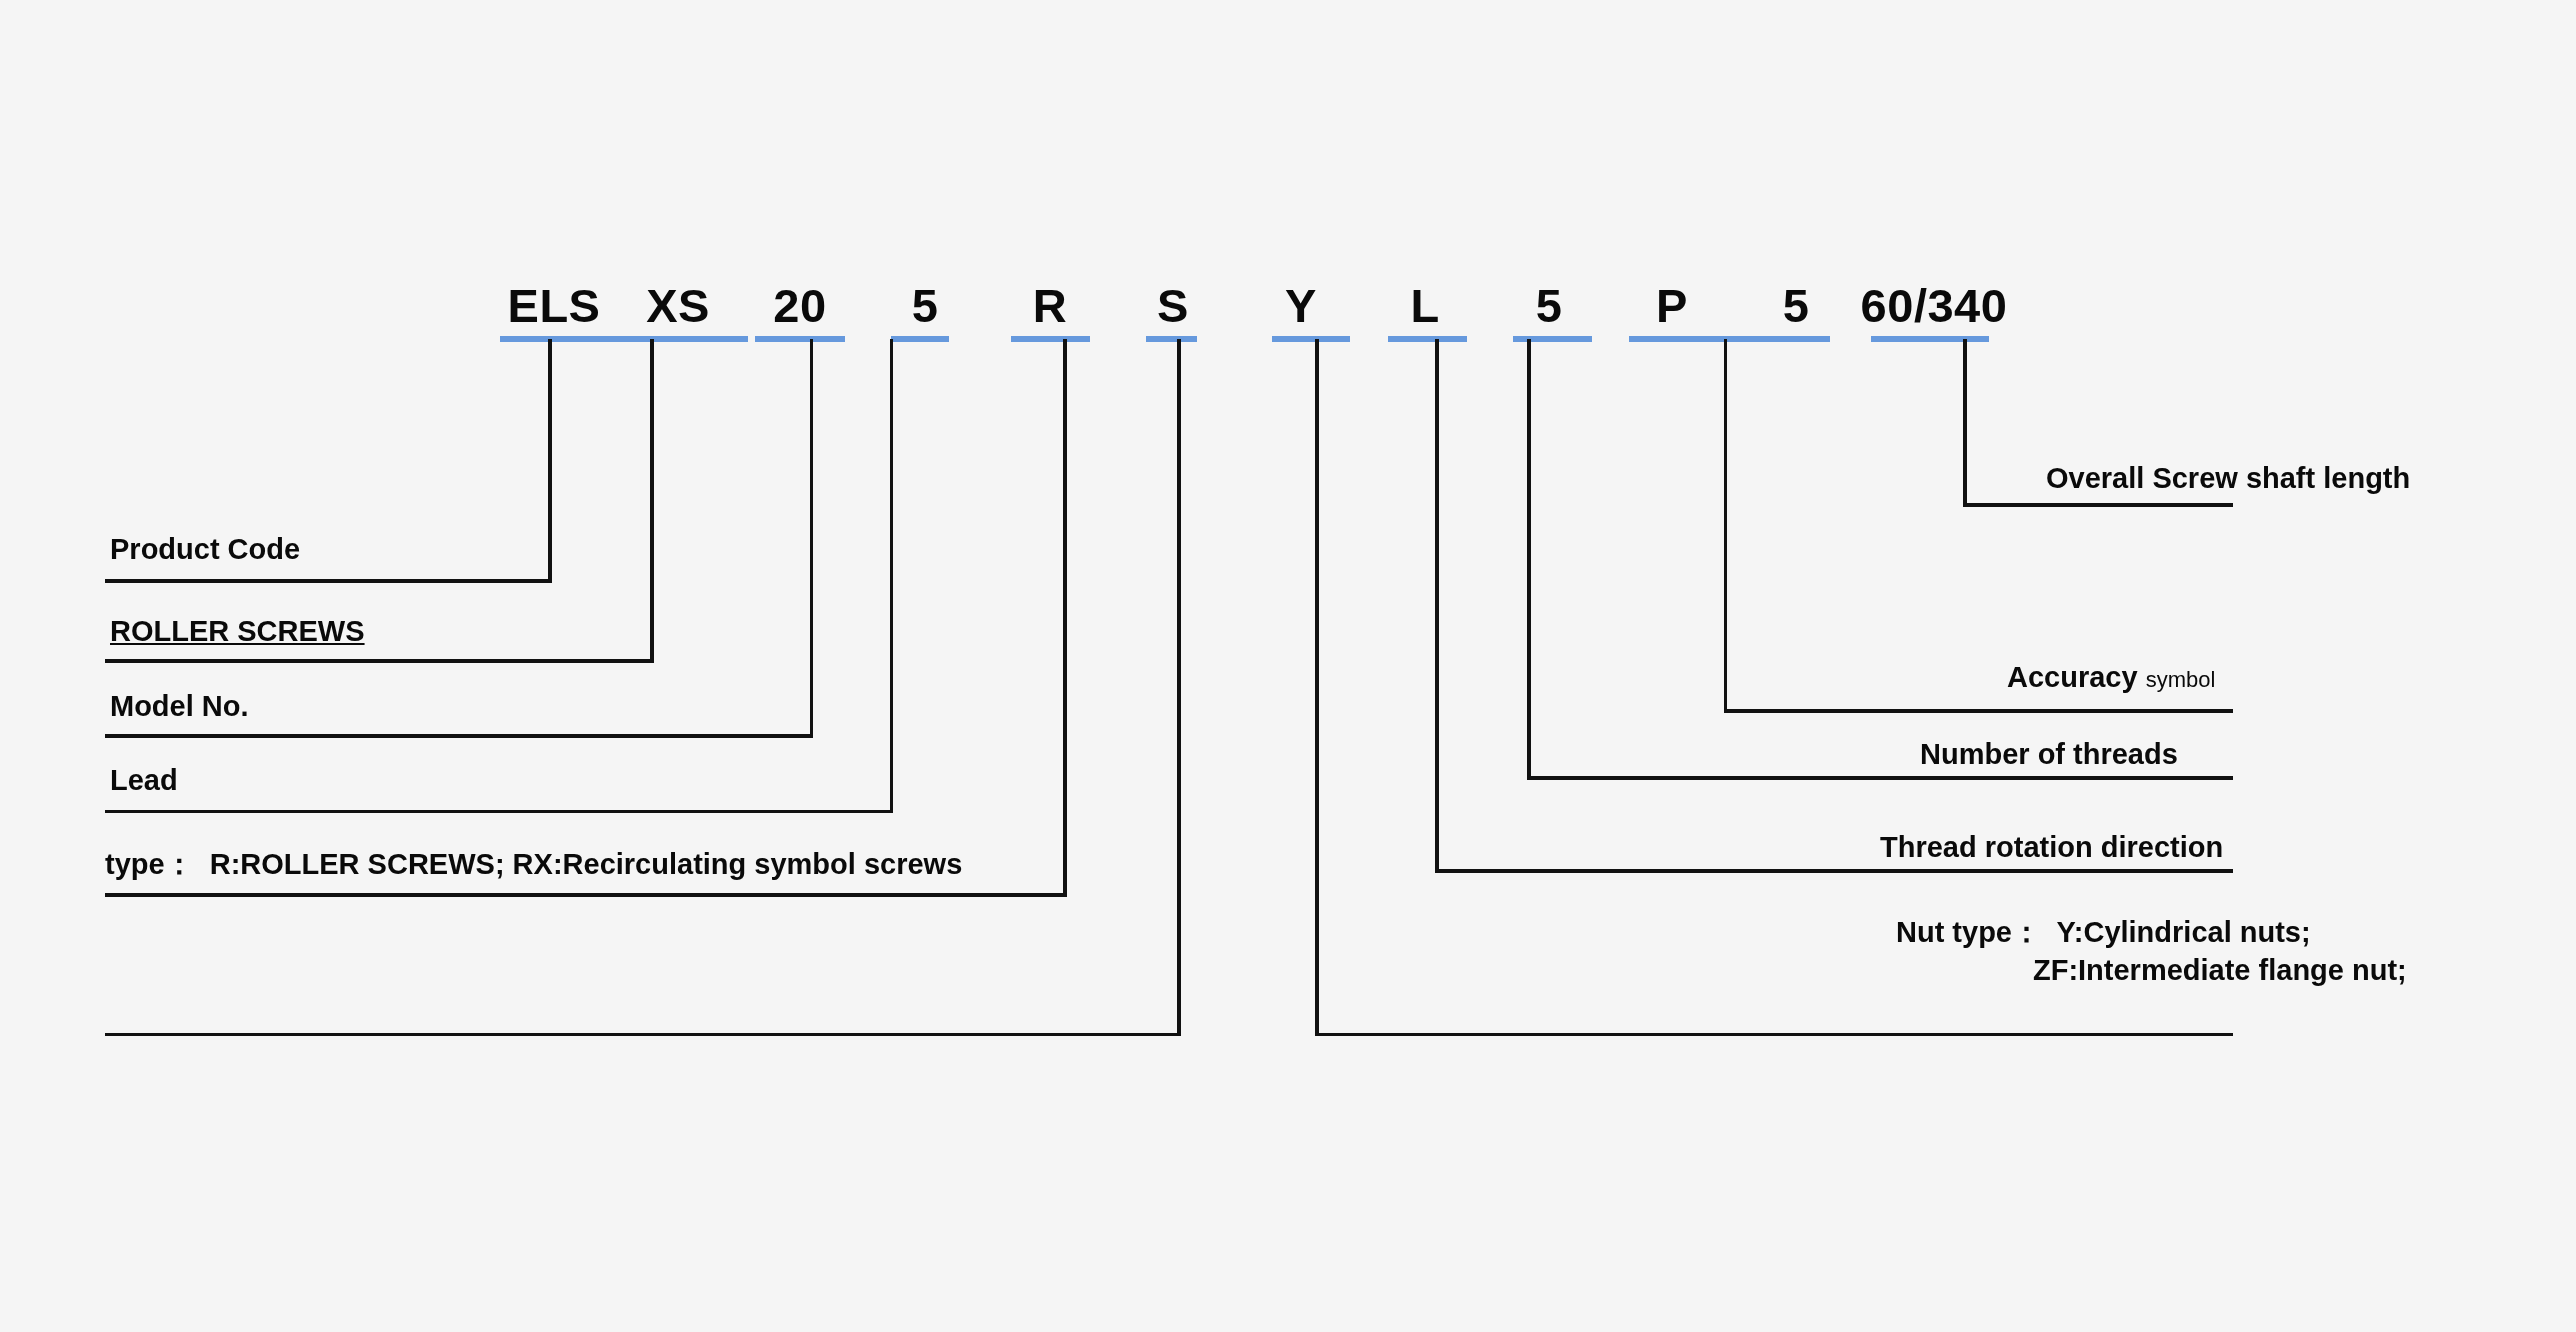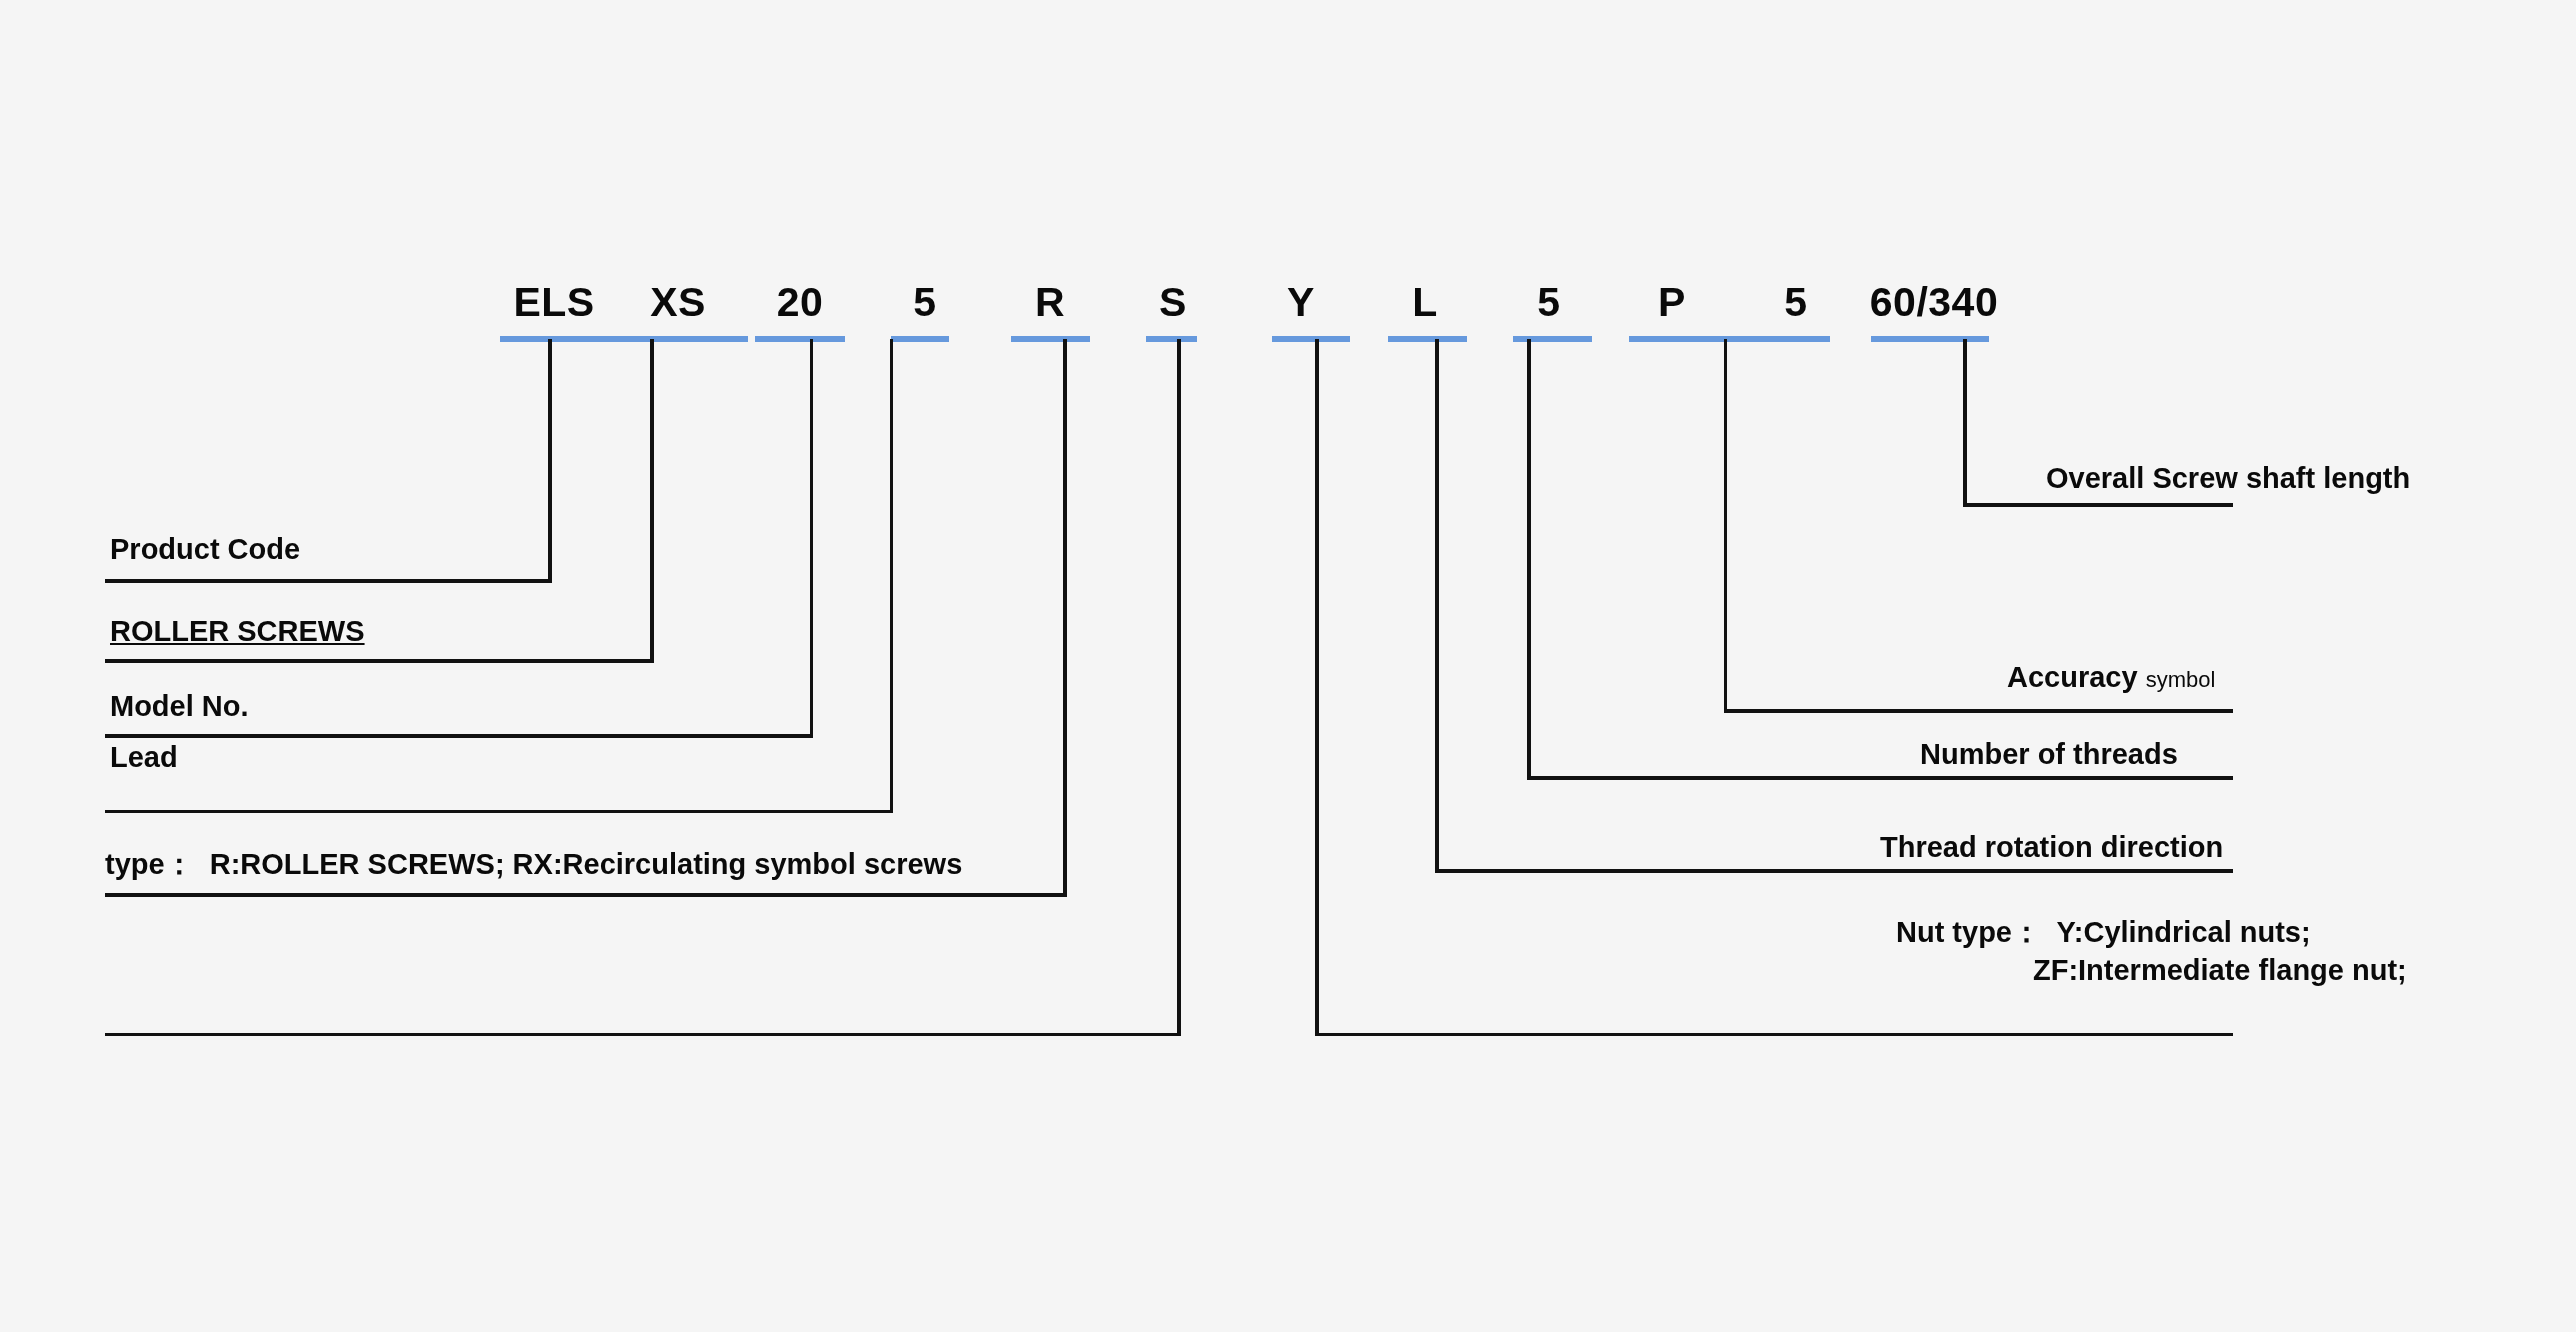--- a/index.html
+++ b/index.html
@@ -24,21 +24,21 @@
     position: absolute;
     left: 0;
     top: 0;
     width: 2576px;
     height: 1332px;
     pointer-events: none;
   }
   .code-token {
     position: absolute;
     font-weight: bold;
-    font-size: 41px;
+    font-size: 47px;
     line-height: 1;
     white-space: nowrap;
     text-align: center;
     transform: translateX(-50%);
     color: #0a0a0a;
     letter-spacing: 0.5px;
   }
   .label {
     position: absolute;
     font-weight: bold;
@@ -120,21 +120,21 @@
       <div class="code-token" style="left: 1425px; top: 282px;">L</div>
       <div class="code-token" style="left: 1549px; top: 282px;">5</div>
       <div class="code-token" style="left: 1672px; top: 282px;">P</div>
       <div class="code-token" style="left: 1796px; top: 282px;">5</div>
       <div class="code-token" style="left: 1934px; top: 282px;">60/340</div>
     </div>
   <div id="left-labels-layer">
       <div class="label" style="left: 110px; top: 532px;">Product Code</div>
       <div class="label" style="left: 110px; top: 614px; text-decoration: underline;">ROLLER SCREWS</div>
       <div class="label" style="left: 110px; top: 689px;">Model No.</div>
-      <div class="label" style="left: 110px; top: 740px;">Lead</div>
+      <div class="label" style="left: 110px; top: 763px;">Lead</div>
       <div class="label" style="left: 105px; top: 847px;">type：  R:ROLLER SCREWS; RX:Recirculating symbol screws</div>
     </div>
   <div id="right-labels-layer">
       <div class="label" style="left: 2003px; top: 461px; margin-left: 43px;">Overall Screw shaft length</div>
       <div class="label" style="left: 2007px; top: 660px;"><span>Accuracy </span><span class="sfx">symbol</span></div>
       <div class="label" style="left: 1920px; top: 737px; text-align: right;">Number of threads</div>
       <div class="label" style="left: 1880px; top: 830px;">Thread rotation direction</div>
     </div>
 
   <div class="label-block" id="right-nut-type" style="left: 1896px; top: 913px;"><div>Nut type：  Y:Cylindrical nuts;</div><div>                 ZF:Intermediate flange nut;</div></div>

